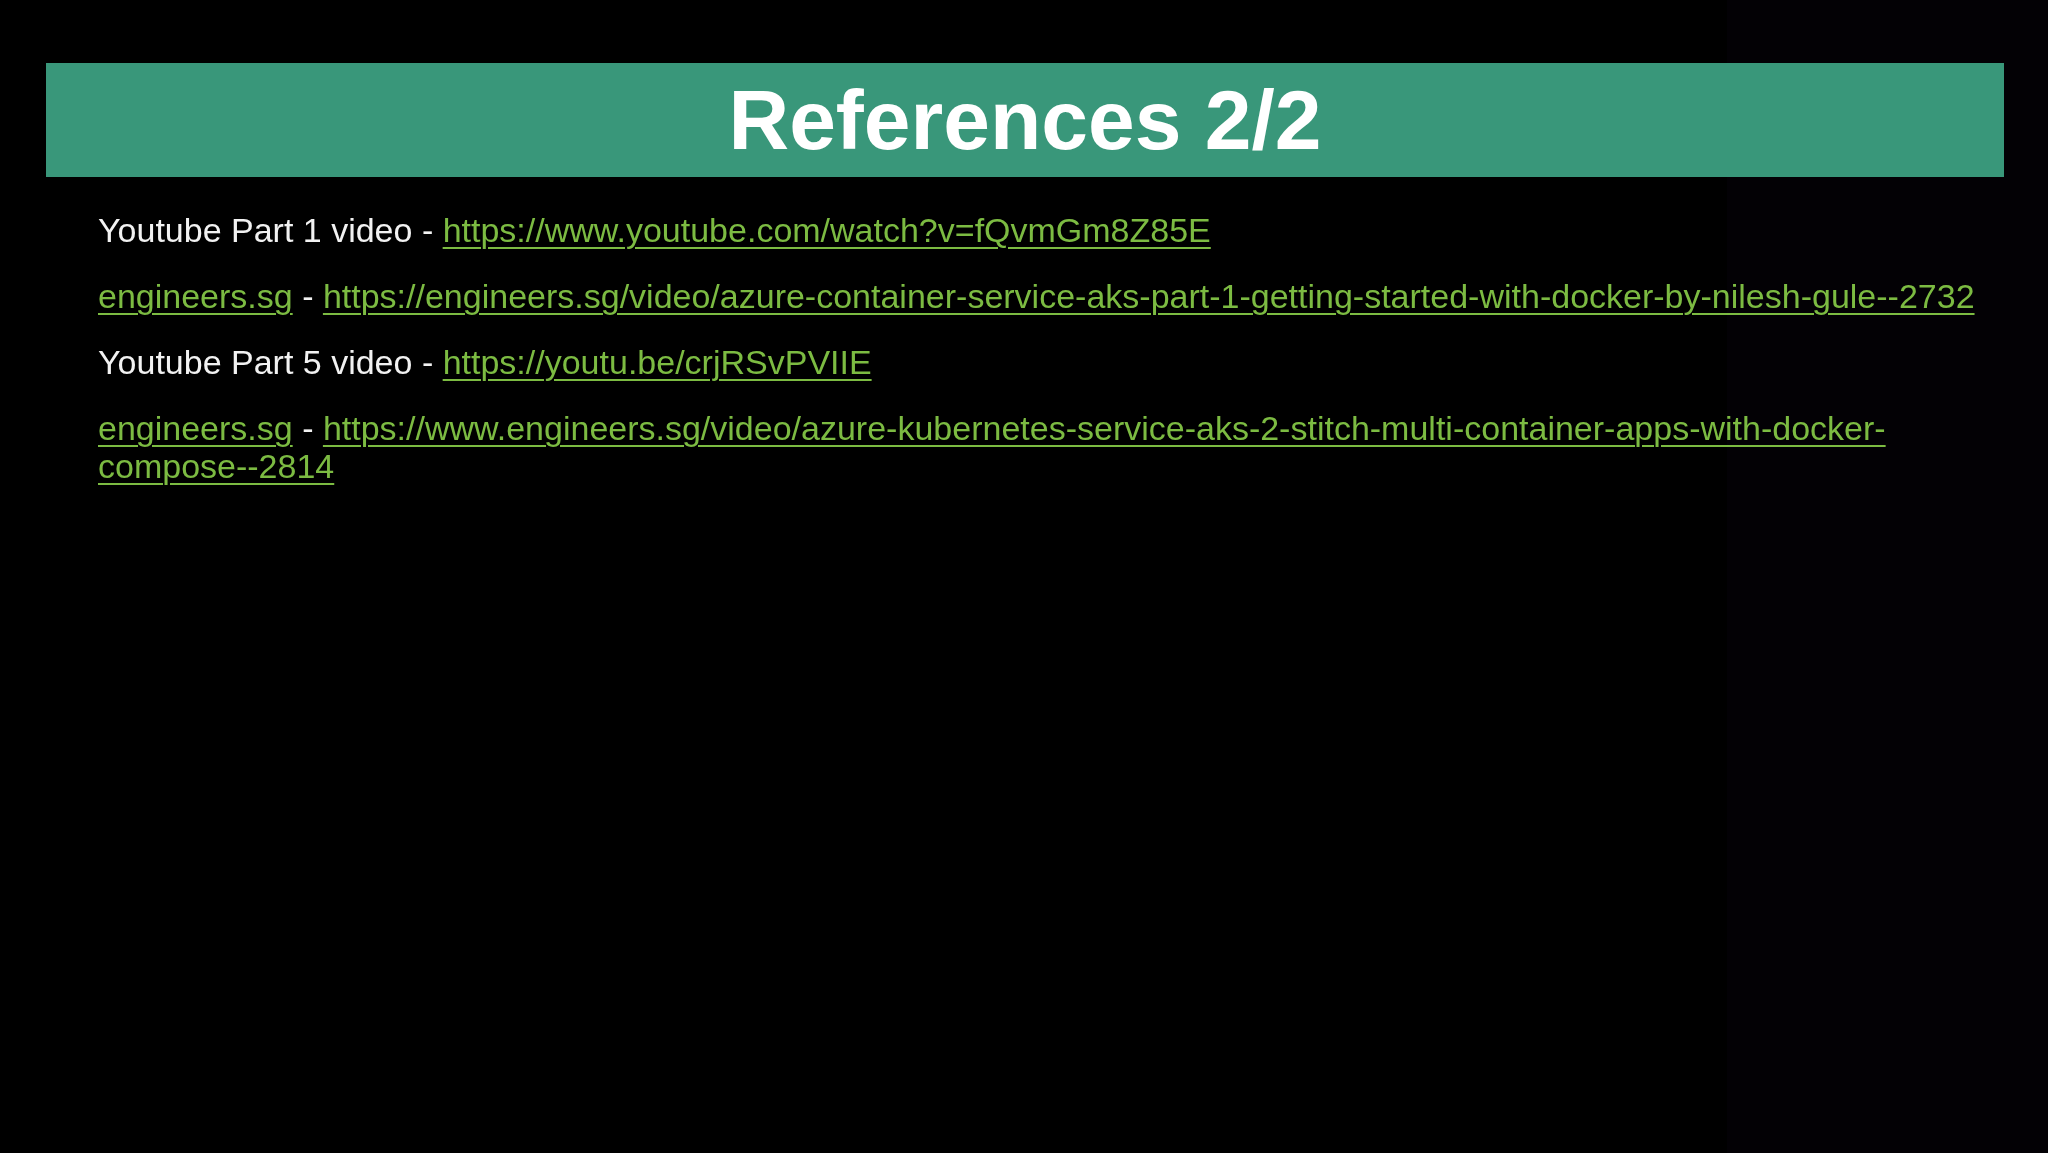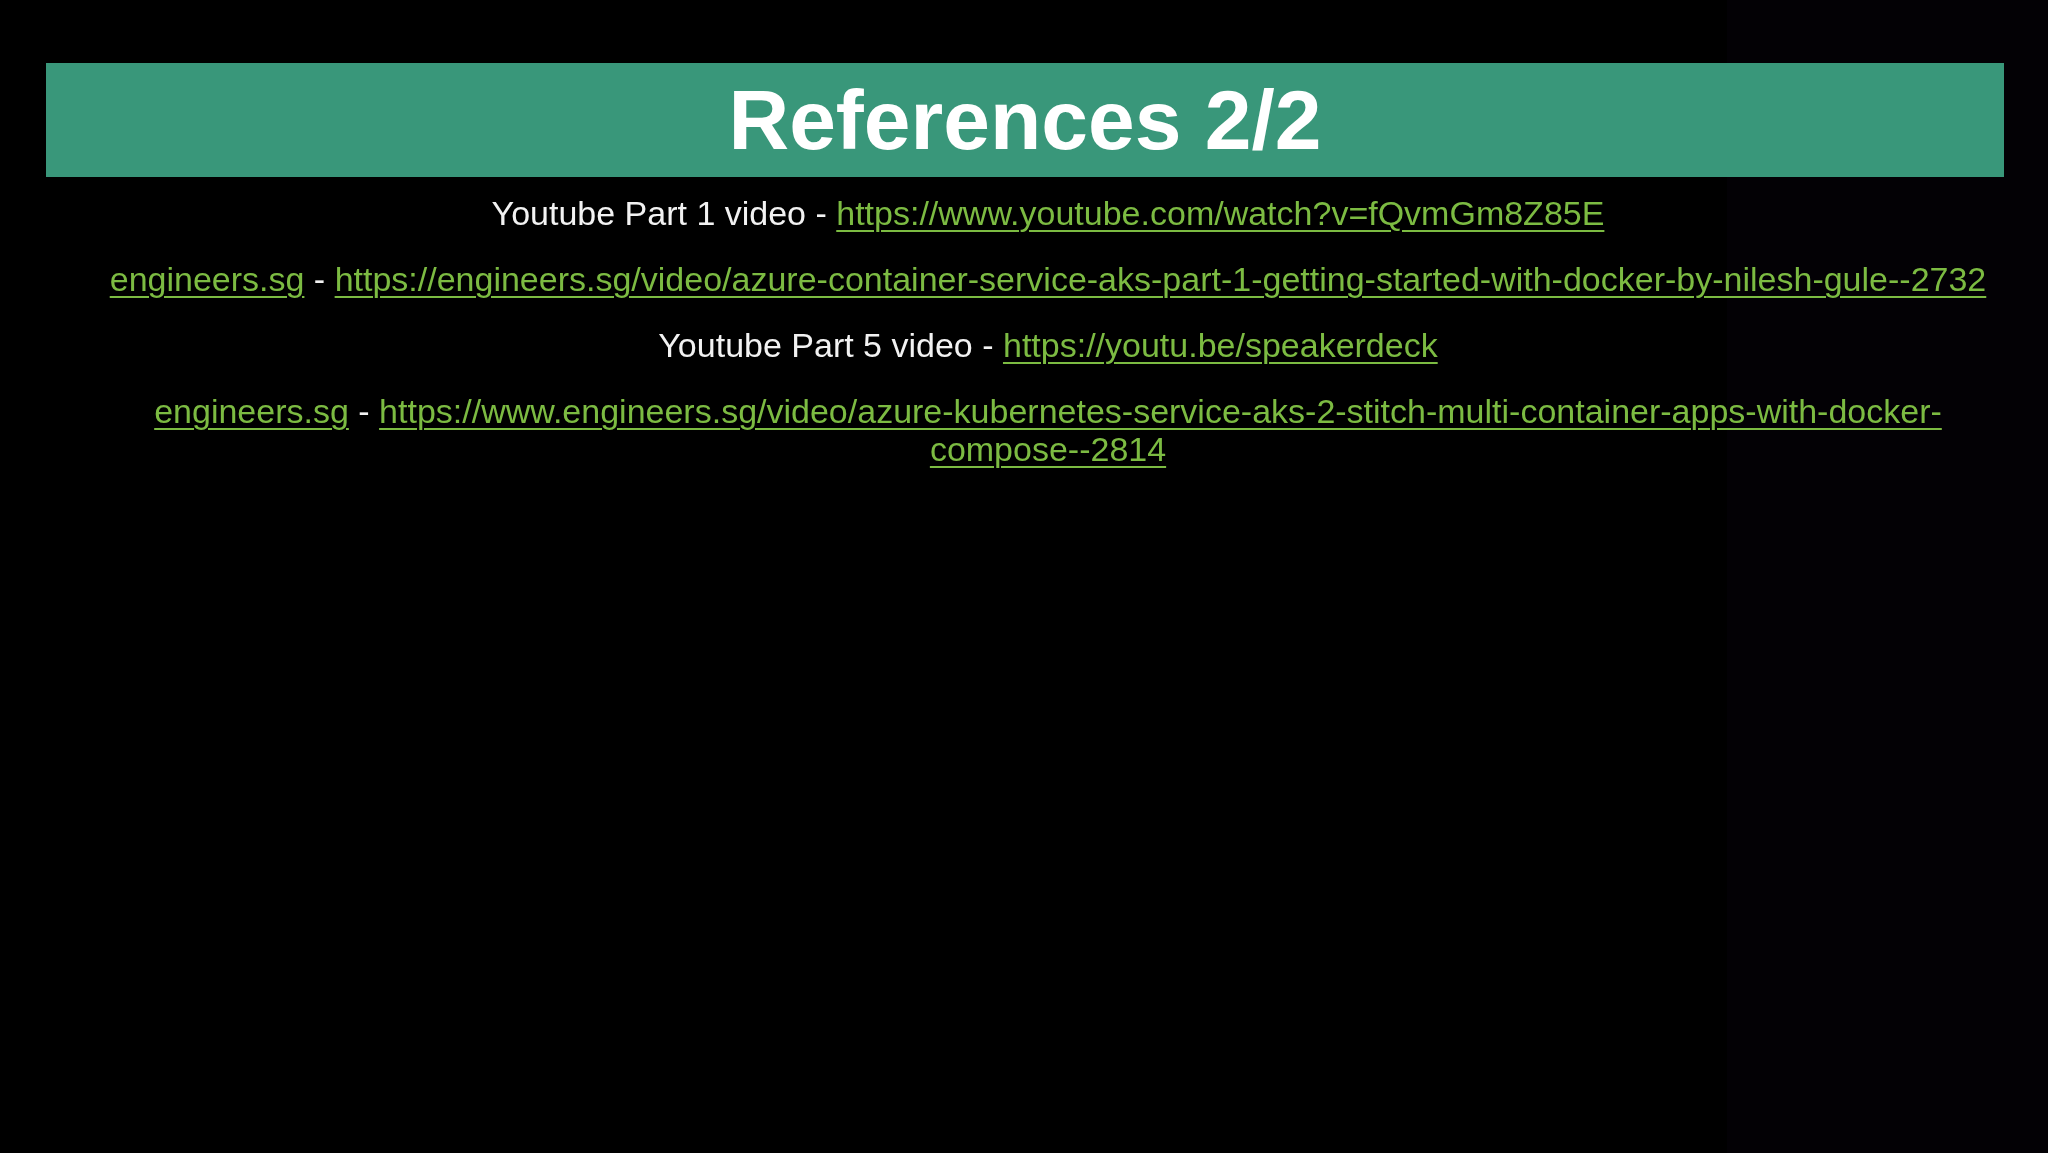--- a/index.html
+++ b/index.html
@@ -40,24 +40,23 @@
     margin: 4px;
     color: #ffffff;
     font-size: 84px;
     font-weight: 700;
     line-height: 1;
     white-space: nowrap;
   }
   .refs {
     position: absolute;
     left: 98px;
-    top: 194px;
+    top: 211px;
     width: 1900px;
     z-index: 1;
-    text-align: center;
   }
   .ref {
     margin: 0 0 28px 0;
     font-size: 34px;
     line-height: 38px;
     color: var(--text, #f2f2f2);
     overflow-wrap: break-word;
     word-break: normal;
   }
   .ref-text {
@@ -75,16 +74,16 @@
 <body>
 
 <div class="slide">
   <div class="letterbox-right"></div>
   <header class="banner">
     <h1 class="title">References 2/2</h1>
   </header>
   <main class="refs" id="references-list">
       <p class="ref"><span class="ref-text">Youtube Part 1 video - </span><a class="ref-link" href="#">https://www.youtube.com/watch?v=fQvmGm8Z85E</a></p>
       <p class="ref"><a class="ref-link" href="#">engineers.sg</a><span class="ref-text"> - </span><a class="ref-link" href="#">https://engineers.sg/video/azure-container-service-aks-part-1-getting-started-with-docker-by-nilesh-gule--2732</a></p>
-      <p class="ref"><span class="ref-text">Youtube Part 5 video - </span><a class="ref-link" href="#">https://youtu.be/speakerdeck</a></p>
+      <p class="ref"><span class="ref-text">Youtube Part 5 video - </span><a class="ref-link" href="#">https://youtu.be/crjRSvPVIIE</a></p>
       <p class="ref"><a class="ref-link" href="#">engineers.sg</a><span class="ref-text"> - </span><a class="ref-link" href="#">https://www.engineers.sg/video/azure-kubernetes-service-aks-2-stitch-multi-container-apps-with-docker-compose--2814</a></p>
     </main>
 </div>
 
 </body></html>

